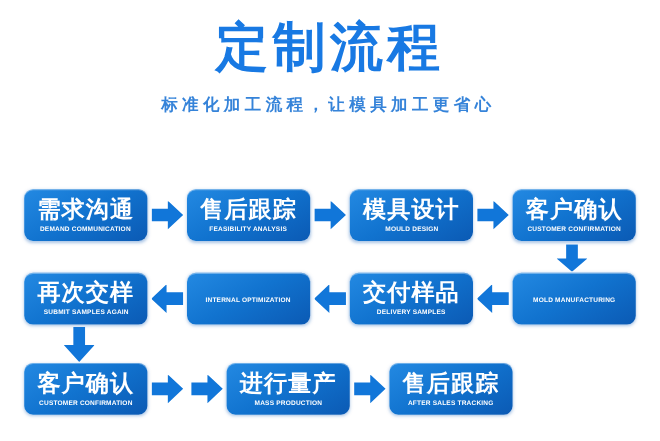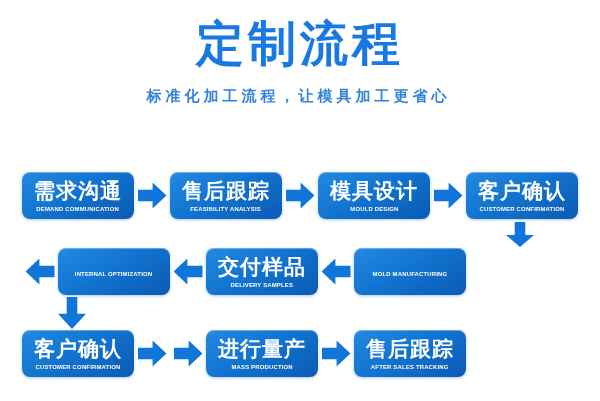--- a/index.html
+++ b/index.html
@@ -76,20 +76,24 @@
         </div>
       <div class="step">
         <div class="zh">客户确认</div>
         <div class="en">CUSTOMER CONFIRMATION</div>
       </div>
     </div>
 
     <div class="arr-down vdown1"></div>
 
     <div class="flow-row row2">
+      <div class="step">
+        <div class="zh">再次交样</div>
+        <div class="en">SUBMIT SAMPLES AGAIN</div>
+      </div>
       <div class="gap">
           <div class="arr-h arr-left"></div>
         </div>
       <div class="step">
         <div class="en">INTERNAL OPTIMIZATION</div>
       </div>
       <div class="gap">
           <div class="arr-h arr-left"></div>
         </div>
       <div class="step">

